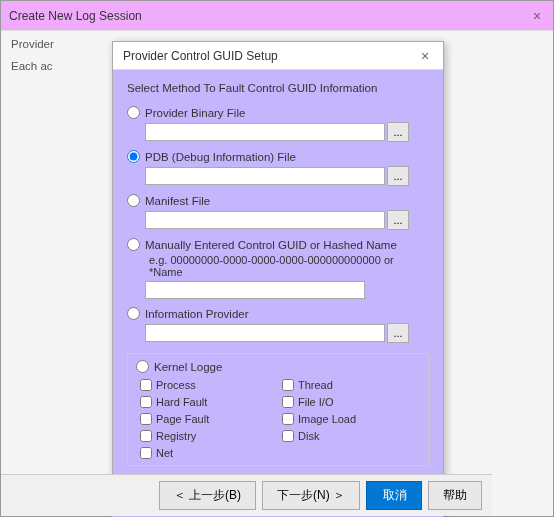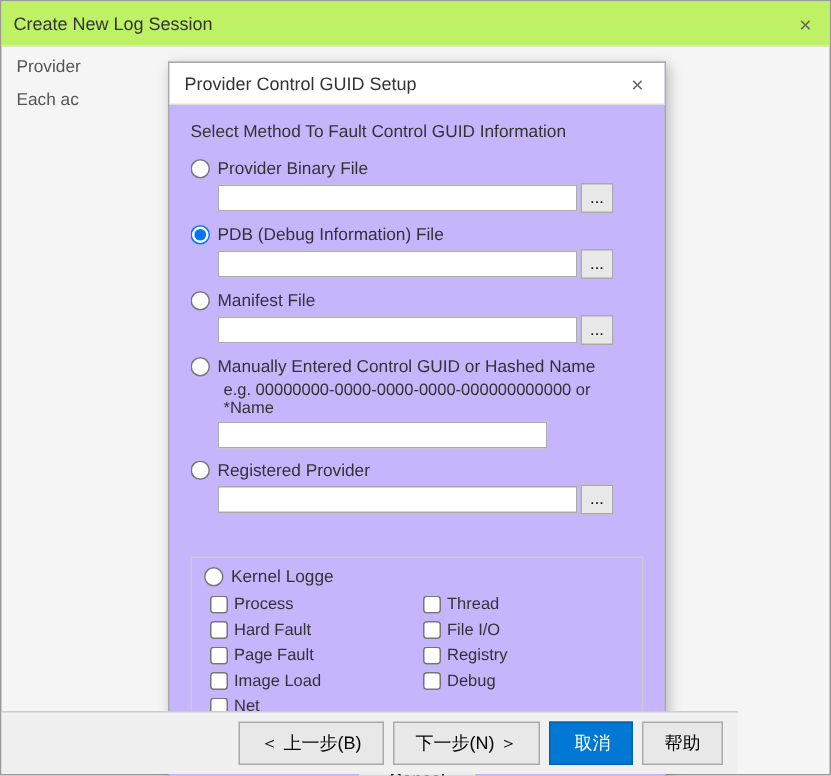--- a/index.html
+++ b/index.html
@@ -19,21 +19,21 @@
       top: 0; left: 0;
       width: 554px;
       height: 517px;
       background: #f5f5f5;
       border: 1px solid #999;
       display: flex;
       flex-direction: column;
     }
 
     .outer-titlebar {
-      background: #bef264;
+      background: #f0abfc;
       border-bottom: 1px solid #ddd;
       padding: 6px 8px;
       display: flex;
       align-items: center;
       justify-content: space-between;
       height: 30px;
     }
 
     .outer-titlebar-title {
       font-size: 12px;
@@ -167,21 +167,21 @@
     .indent-text {
       margin-left: 22px;
       font-size: 11px;
       color: #333;
     }
 
     
     .kernel-section {
       border: 1px solid #ccc;
       padding: 6px 8px;
-      margin-top: 20px;
+      margin-top: 2px;
     }
 
     .kernel-title-row {
       display: flex;
       align-items: center;
       gap: 5px;
       font-size: 11.5px;
       color: #333;
       margin-bottom: 6px;
     }
@@ -350,21 +350,21 @@
           </div>
           <div class="indent-text">e.g. 00000000-0000-0000-0000-000000000000  or *Name</div>
           <div class="input-row">
             <input type="text" class="text-input text-input-medium" style="">
           </div>
         </div>
 
         <div class="radio-with-input">
           <div class="radio-row">
             <input type="radio" name="guid-method" style="">
-            <span>Registered Provider</span>
+            <span>Information Provider</span>
           </div>
           <div class="input-row">
             <input type="text" class="text-input text-input-wide" style="">
             <button class="browse-btn">...</button>
           </div>
         </div>
 
         <div class="kernel-section">
           <div class="kernel-title-row">
             <input type="radio" name="guid-method" style="">
@@ -388,30 +388,30 @@
             <div class="checkbox-row">
               <input type="checkbox" style="">
               <span>File I/O</span>
             </div>
             <div class="checkbox-row">
               <input type="checkbox" style="">
               <span>Page Fault</span>
             </div>
             <div class="checkbox-row">
               <input type="checkbox" style="">
+              <span>Image Load</span>
+            </div>
+
+            <div class="checkbox-row">
+              <input type="checkbox" style="">
               <span>Registry</span>
             </div>
-
-            <div class="checkbox-row">
-              <input type="checkbox" style="">
-              <span>Image Load</span>
-            </div>
-            <div class="checkbox-row">
-              <input type="checkbox" style="">
-              <span>Debug</span>
+            <div class="checkbox-row">
+              <input type="checkbox" style="">
+              <span>Disk</span>
             </div>
             <div class="checkbox-row">
               <input type="checkbox" style="">
               <span>Net</span>
             </div>
           </div>
         </div>
 
       </div>
 

